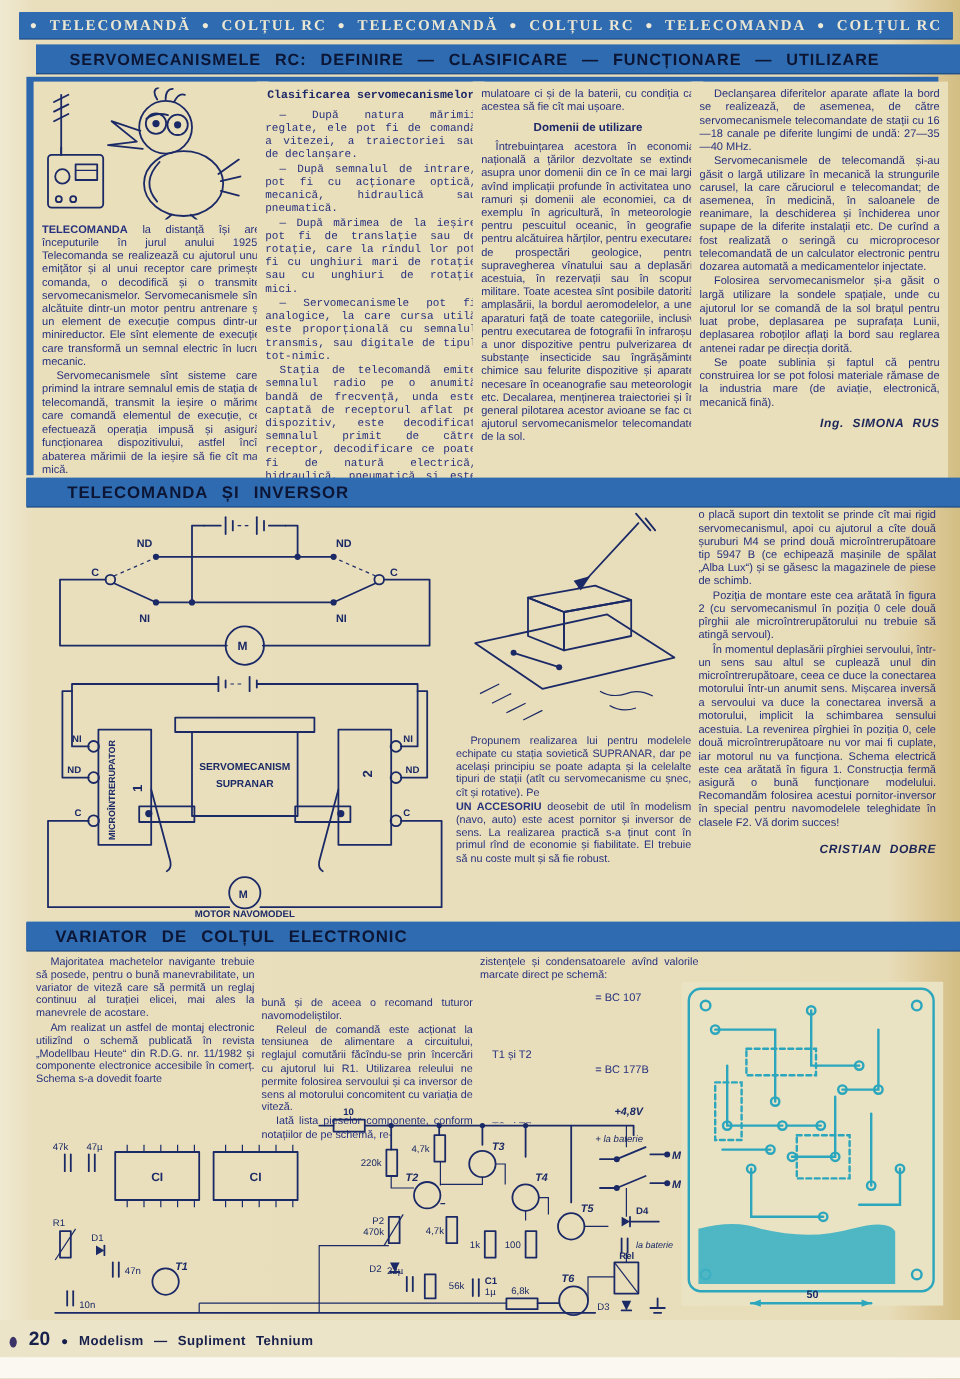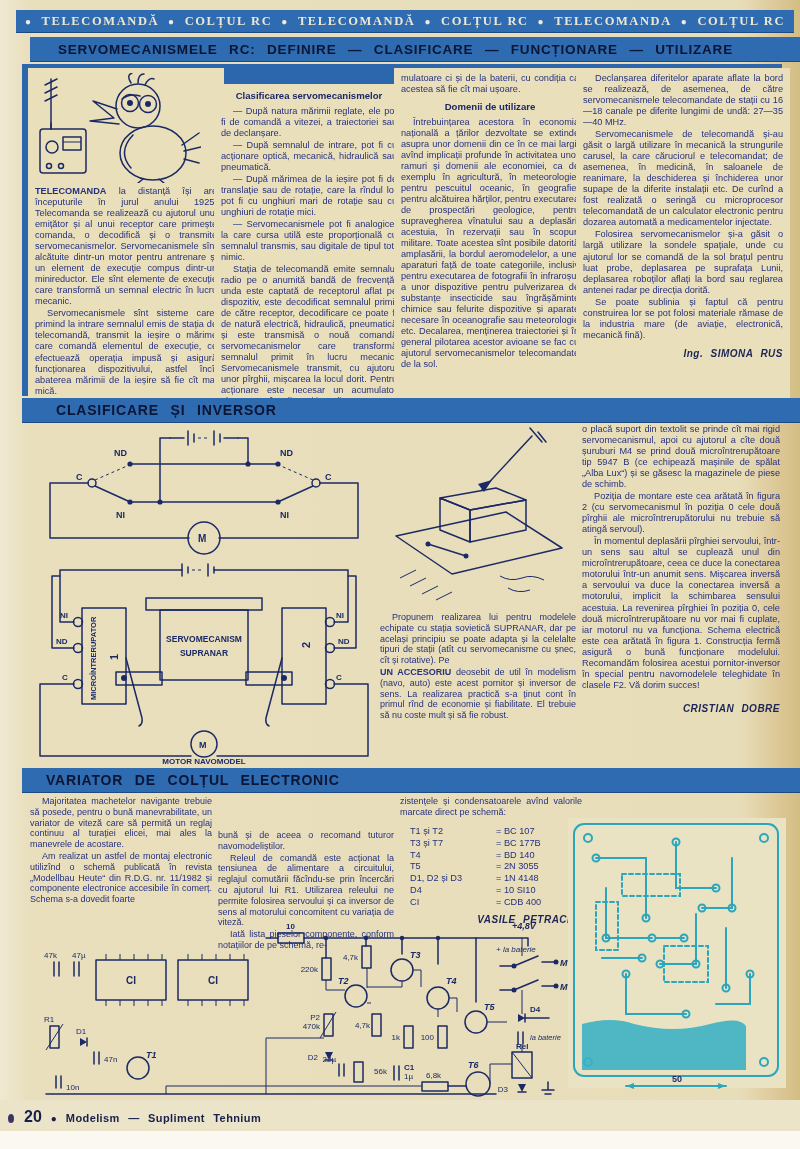--- a/index.html
+++ b/index.html
@@ -19,21 +19,21 @@
   .colbox{position:absolute;background:#eadfbb;color:#26317e;font-size:9.2px;line-height:1.2;
     text-align:justify;padding:5px 7px;overflow:hidden;}
   .freetext{position:absolute;color:#26317e;font-size:9.2px;line-height:1.2;text-align:justify;overflow:hidden;}
   .para{text-indent:12px;margin:0 0 1px 0;}
   .flush{text-indent:0;}
   .lead{font-weight:bold;}
   .h-center{font-weight:bold;text-align:center;margin:1px 0 4px 0;font-size:9.6px;color:#1c2768;}
   .author{text-align:right;font-style:italic;font-weight:bold;font-size:10px;margin-top:7px;color:#1b2558;letter-spacing:.5px;word-spacing:4px;}
   .comp-list{margin:8px 0 0 10px;}
   .comp-row{display:flex;font-size:9.2px;line-height:1.3;}
-  .comp-ref{width:86px;}
+  .comp-ref{width:86px;margin-top:48px;}
   svg text{font-family:"Liberation Sans",sans-serif;fill:#1b2a66;}
   .ink{stroke:#1b2a66;fill:none;stroke-width:1.5;stroke-linecap:round;stroke-linejoin:round;}
   .ink-thin{stroke:#1b2a66;fill:none;stroke-width:1;}
   .ink-fill{fill:#1b2a66;stroke:none;}
   .cy{stroke:#2ba6bc;fill:none;stroke-width:2;stroke-linecap:round;}
   .footer{position:absolute;top:1108px;left:24px;display:flex;align-items:baseline;gap:9px;color:#17204c;}
   .fnum{font-size:16px;font-weight:bold;}
   .fbul{font-size:10px;}
   .ftitle{font-size:11px;font-weight:bold;letter-spacing:.4px;word-spacing:5px;}
   .white-band{position:absolute;left:0;top:1131px;width:800px;height:18px;background:#faf8f0;}
@@ -101,21 +101,21 @@
         <ellipse class="ink" cx="118" cy="80" rx="33" ry="27"></ellipse>
         <path class="ink" d="M98,62 q-16,17 -2,33"></path>
         <path class="ink" d="M147,72 L164,60 M149,78 L166,74 M149,86 L164,90"></path>
         <line class="ink" x1="108" y1="106" x2="103" y2="110"></line>
         <line class="ink" x1="124" y1="106" x2="129" y2="110"></line>
       </svg>
       <p class="para flush"><span class="lead">TELECOMANDA</span><span> la distanță își are începuturile în jurul anului 1925. Telecomanda se realizează cu ajutorul unui emițător și al unui receptor care primește comanda, o decodifică și o transmite servomecanismelor. Servomecanismele sînt alcătuite dintr-un motor pentru antrenare și un element de execuție compus dintr-un minireductor. Ele sînt elemente de execuție care transformă un semnal electric în lucru mecanic.</span></p>
       <p class="para">Servomecanismele sînt sisteme care, primind la intrare semnalul emis de stația de telecomandă, transmit la ieșire o mărime care comandă elementul de execuție, ce efectuează operația impusă și asigură funcționarea dispozitivului, astfel încît abaterea mărimii de la ieșire să fie cît mai mică.</p>
     </div>
 
-    <div class="colbox" style="left:192px;top:20px;width:176px;height:324px;">
+    <div class="colbox" style="left:192px;top:4px;width:176px;height:324px;font-family:Liberation Mono, monospace;">
       <div class="h-center">Clasificarea servomecanismelor</div>
       <p class="para">— După natura mărimii reglate, ele pot fi de comandă a vitezei, a traiectoriei sau de declanșare.</p>
       <p class="para">— După semnalul de intrare, pot fi cu acționare optică, mecanică, hidraulică sau pneumatică.</p>
       <p class="para">— După mărimea de la ieșire pot fi de translație sau de rotație, care la rîndul lor pot fi cu unghiuri mari de rotație sau cu unghiuri de rotație mici.</p>
       <p class="para">— Servomecanismele pot fi analogice, la care cursa utilă este proporțională cu semnalul transmis, sau digitale de tipul tot-nimic.</p>
       <p class="para">Stația de telecomandă emite semnalul radio pe o anumită bandă de frecvență, unda este captată de receptorul aflat pe dispozitiv, este decodificat semnalul primit de către receptor, decodificare ce poate fi de natură electrică, hidraulică, pneumatică și este transmisă o nouă comandă servomecanismelor care transformă semnalul primit în lucru mecanic. Servomecanismele transmit, cu ajutorul unor pîrghii, mișcarea la locul dorit. Pentru acționare este necesar un acumulator plasat tot în dispozitiv. Alimentarea se poate realiza nu numai de la acu-</p>
     </div>
 
     <div class="colbox" style="left:372px;top:4px;width:178px;height:324px;">
       <p class="para flush">mulatoare ci și de la baterii, cu condiția ca acestea să fie cît mai ușoare.</p>
@@ -126,21 +126,21 @@
     <div class="colbox" style="left:554px;top:4px;width:200px;height:324px;">
       <p class="para">Declanșarea diferitelor aparate aflate la bord se realizează, de asemenea, de către servomecanismele telecomandate de stații cu 16—18 canale pe diferite lungimi de undă: 27—35—40 MHz.</p>
       <p class="para">Servomecanismele de telecomandă și-au găsit o largă utilizare în mecanică la strungurile carusel, la care căruciorul e telecomandat; de asemenea, în medicină, în saloanele de reanimare, la deschiderea și închiderea unor supape de la diferite instalații etc. De curînd a fost realizată o seringă cu microprocesor telecomandată de un calculator electronic pentru dozarea automată a medicamentelor injectate.</p>
       <p class="para">Folosirea servomecanismelor și-a găsit o largă utilizare la sondele spațiale, unde cu ajutorul lor se comandă de la sol brațul pentru luat probe, deplasarea pe suprafața Lunii, deplasarea roboților aflați la bord sau reglarea antenei radar pe direcția dorită.</p>
       <p class="para">Se poate sublinia și faptul că pentru construirea lor se pot folosi materiale rămase de la industria mare (de aviație, electronică, mecanică fină).</p>
       <div class="author">Ing. SIMONA RUS</div>
     </div>
   </div>
 
   <div class="strip title-strip" style="left:22px;top:398px;width:760px;padding-left:34px;font-size:14px;">
-    <span>CLASIFICARE ȘI INVERSOR</span>
+    <span>TELECOMANDA ȘI INVERSOR</span>
   </div>
 
   <svg class="abs" style="left:30px;top:426px;" width="348" height="132" viewBox="0 0 348 132">
     <path class="ink" d="M140,12 h14 M194,12 h14"></path>
     <line class="ink" x1="158" y1="5" x2="158" y2="19"></line>
     <line class="ink" x1="164" y1="8" x2="164" y2="16"></line>
     <line class="ink" x1="184" y1="5" x2="184" y2="19"></line>
     <line class="ink" x1="190" y1="8" x2="190" y2="16"></line>
     <path class="ink-thin" stroke-dasharray="3,3" d="M168,12 h12"></path>
     <path class="ink" d="M140,12 h-10 v64 M208,12 h10 v26"></path>

